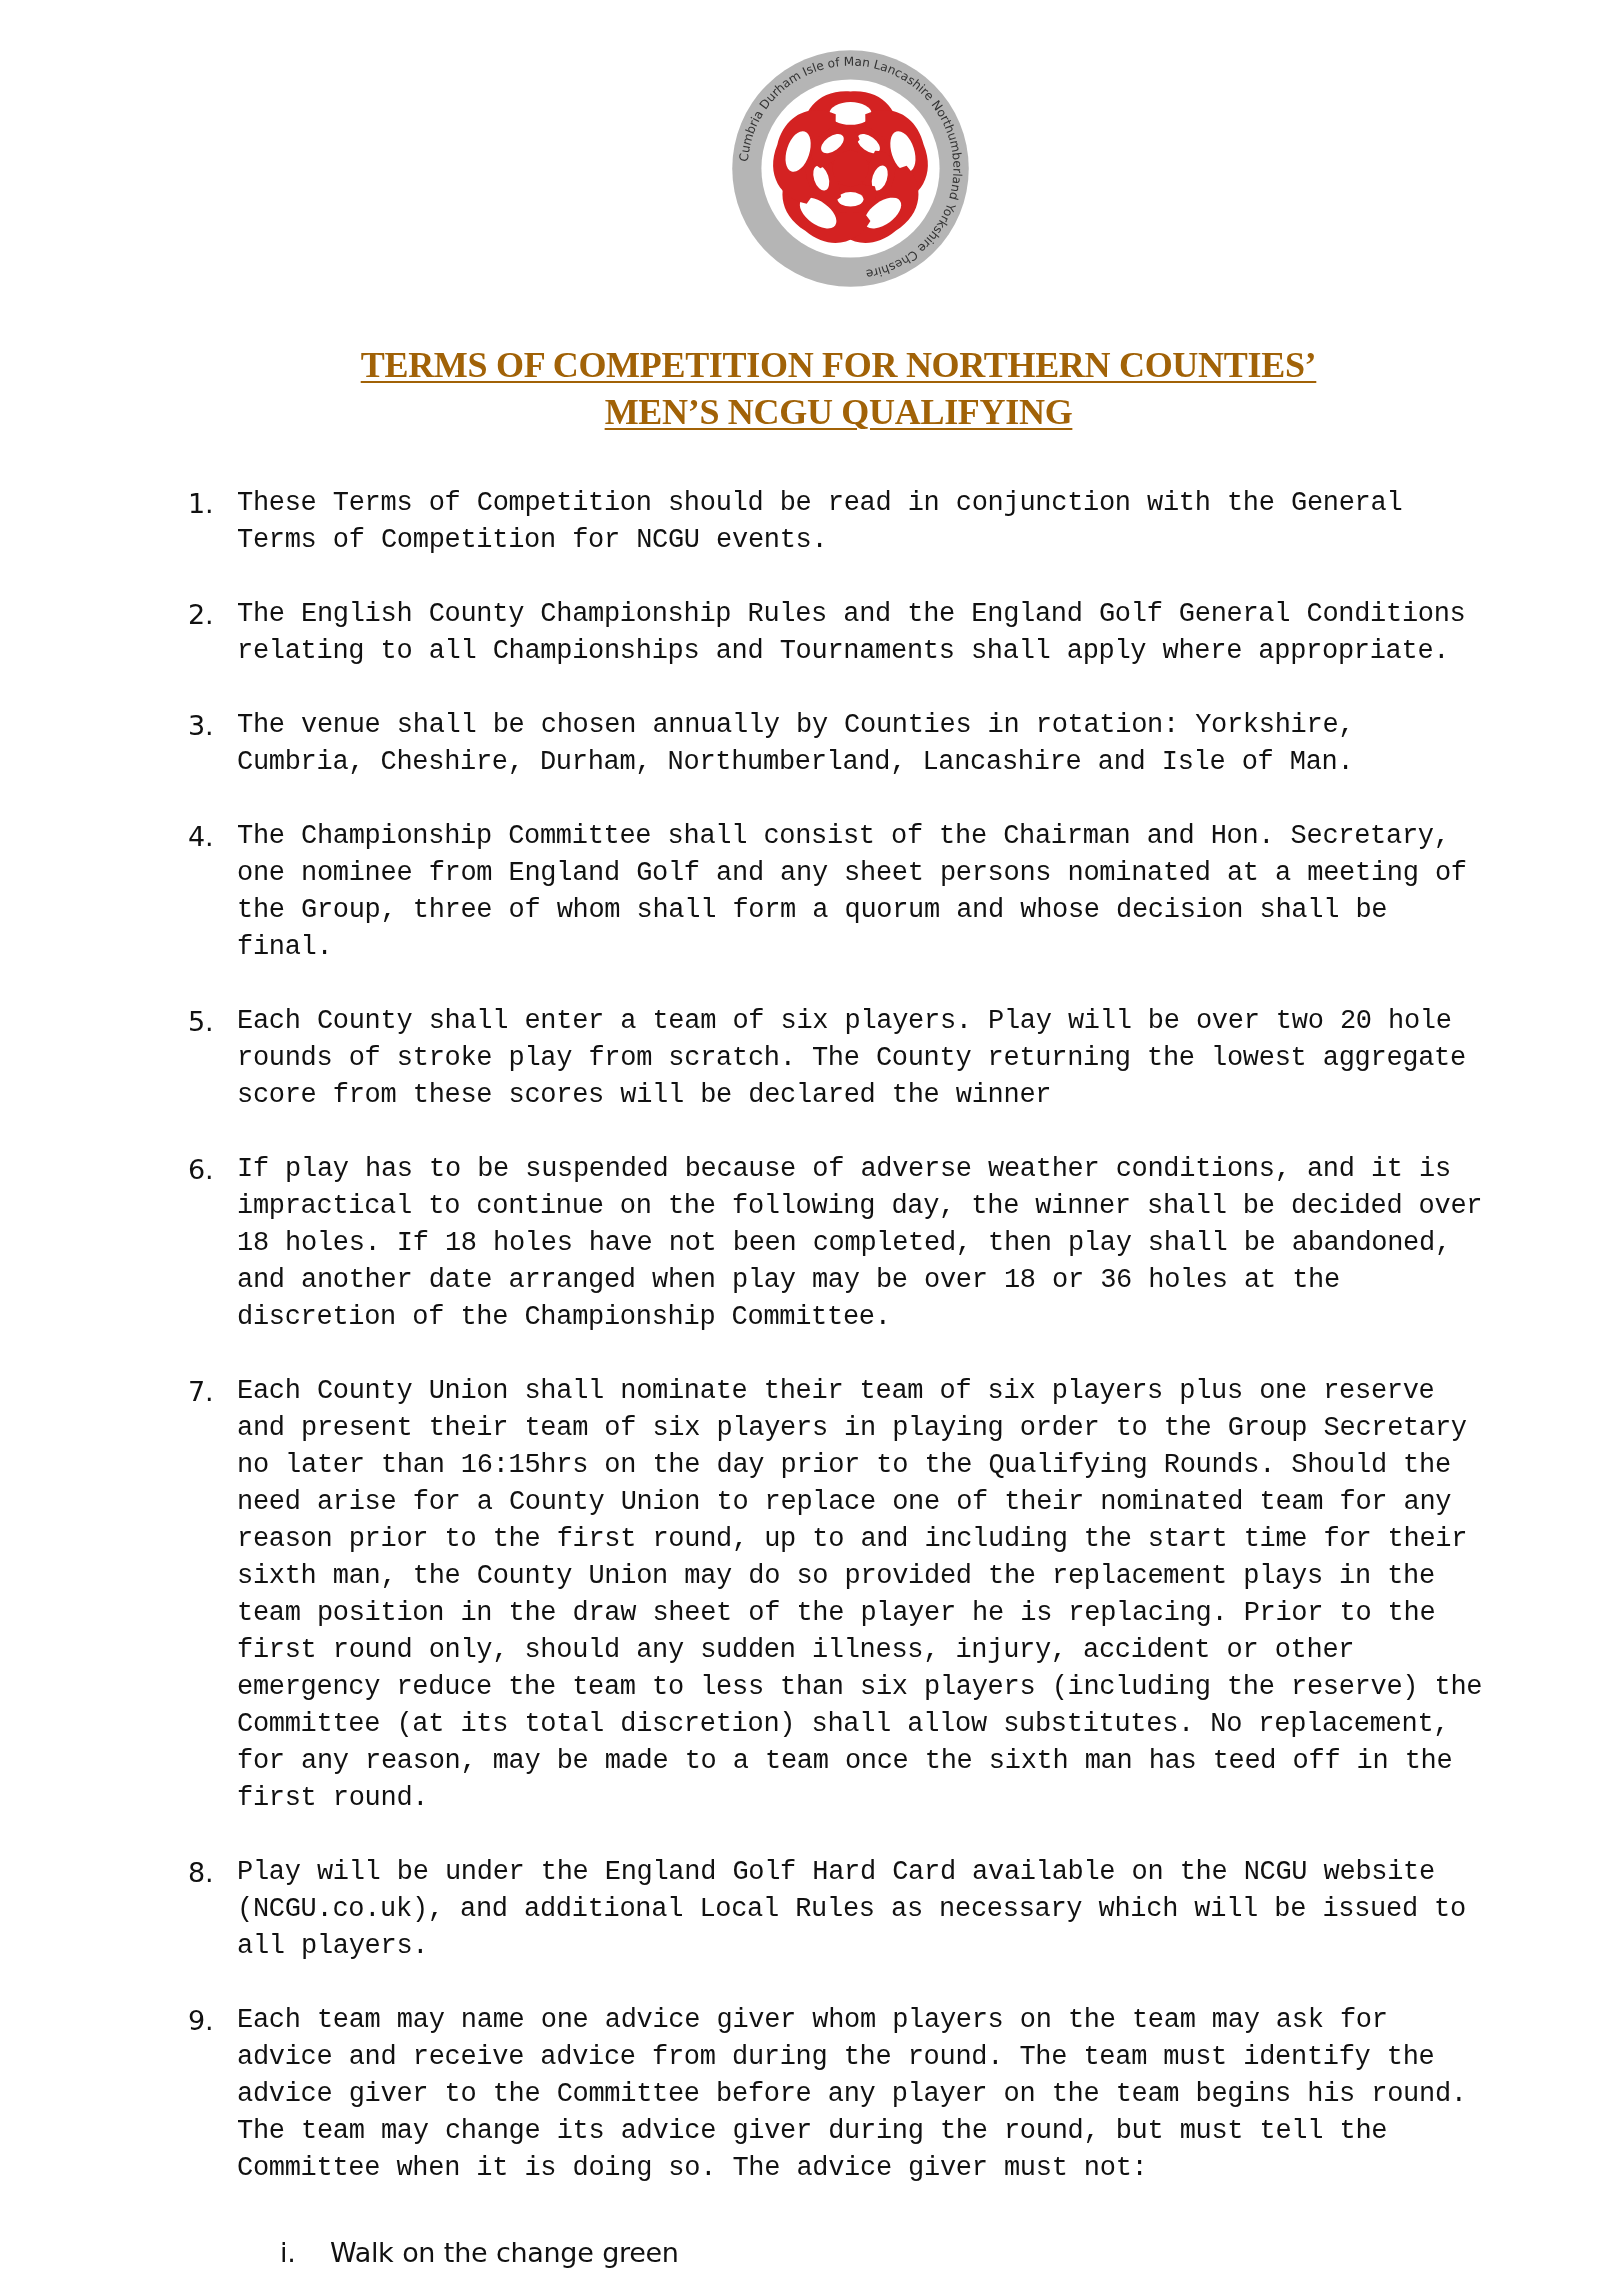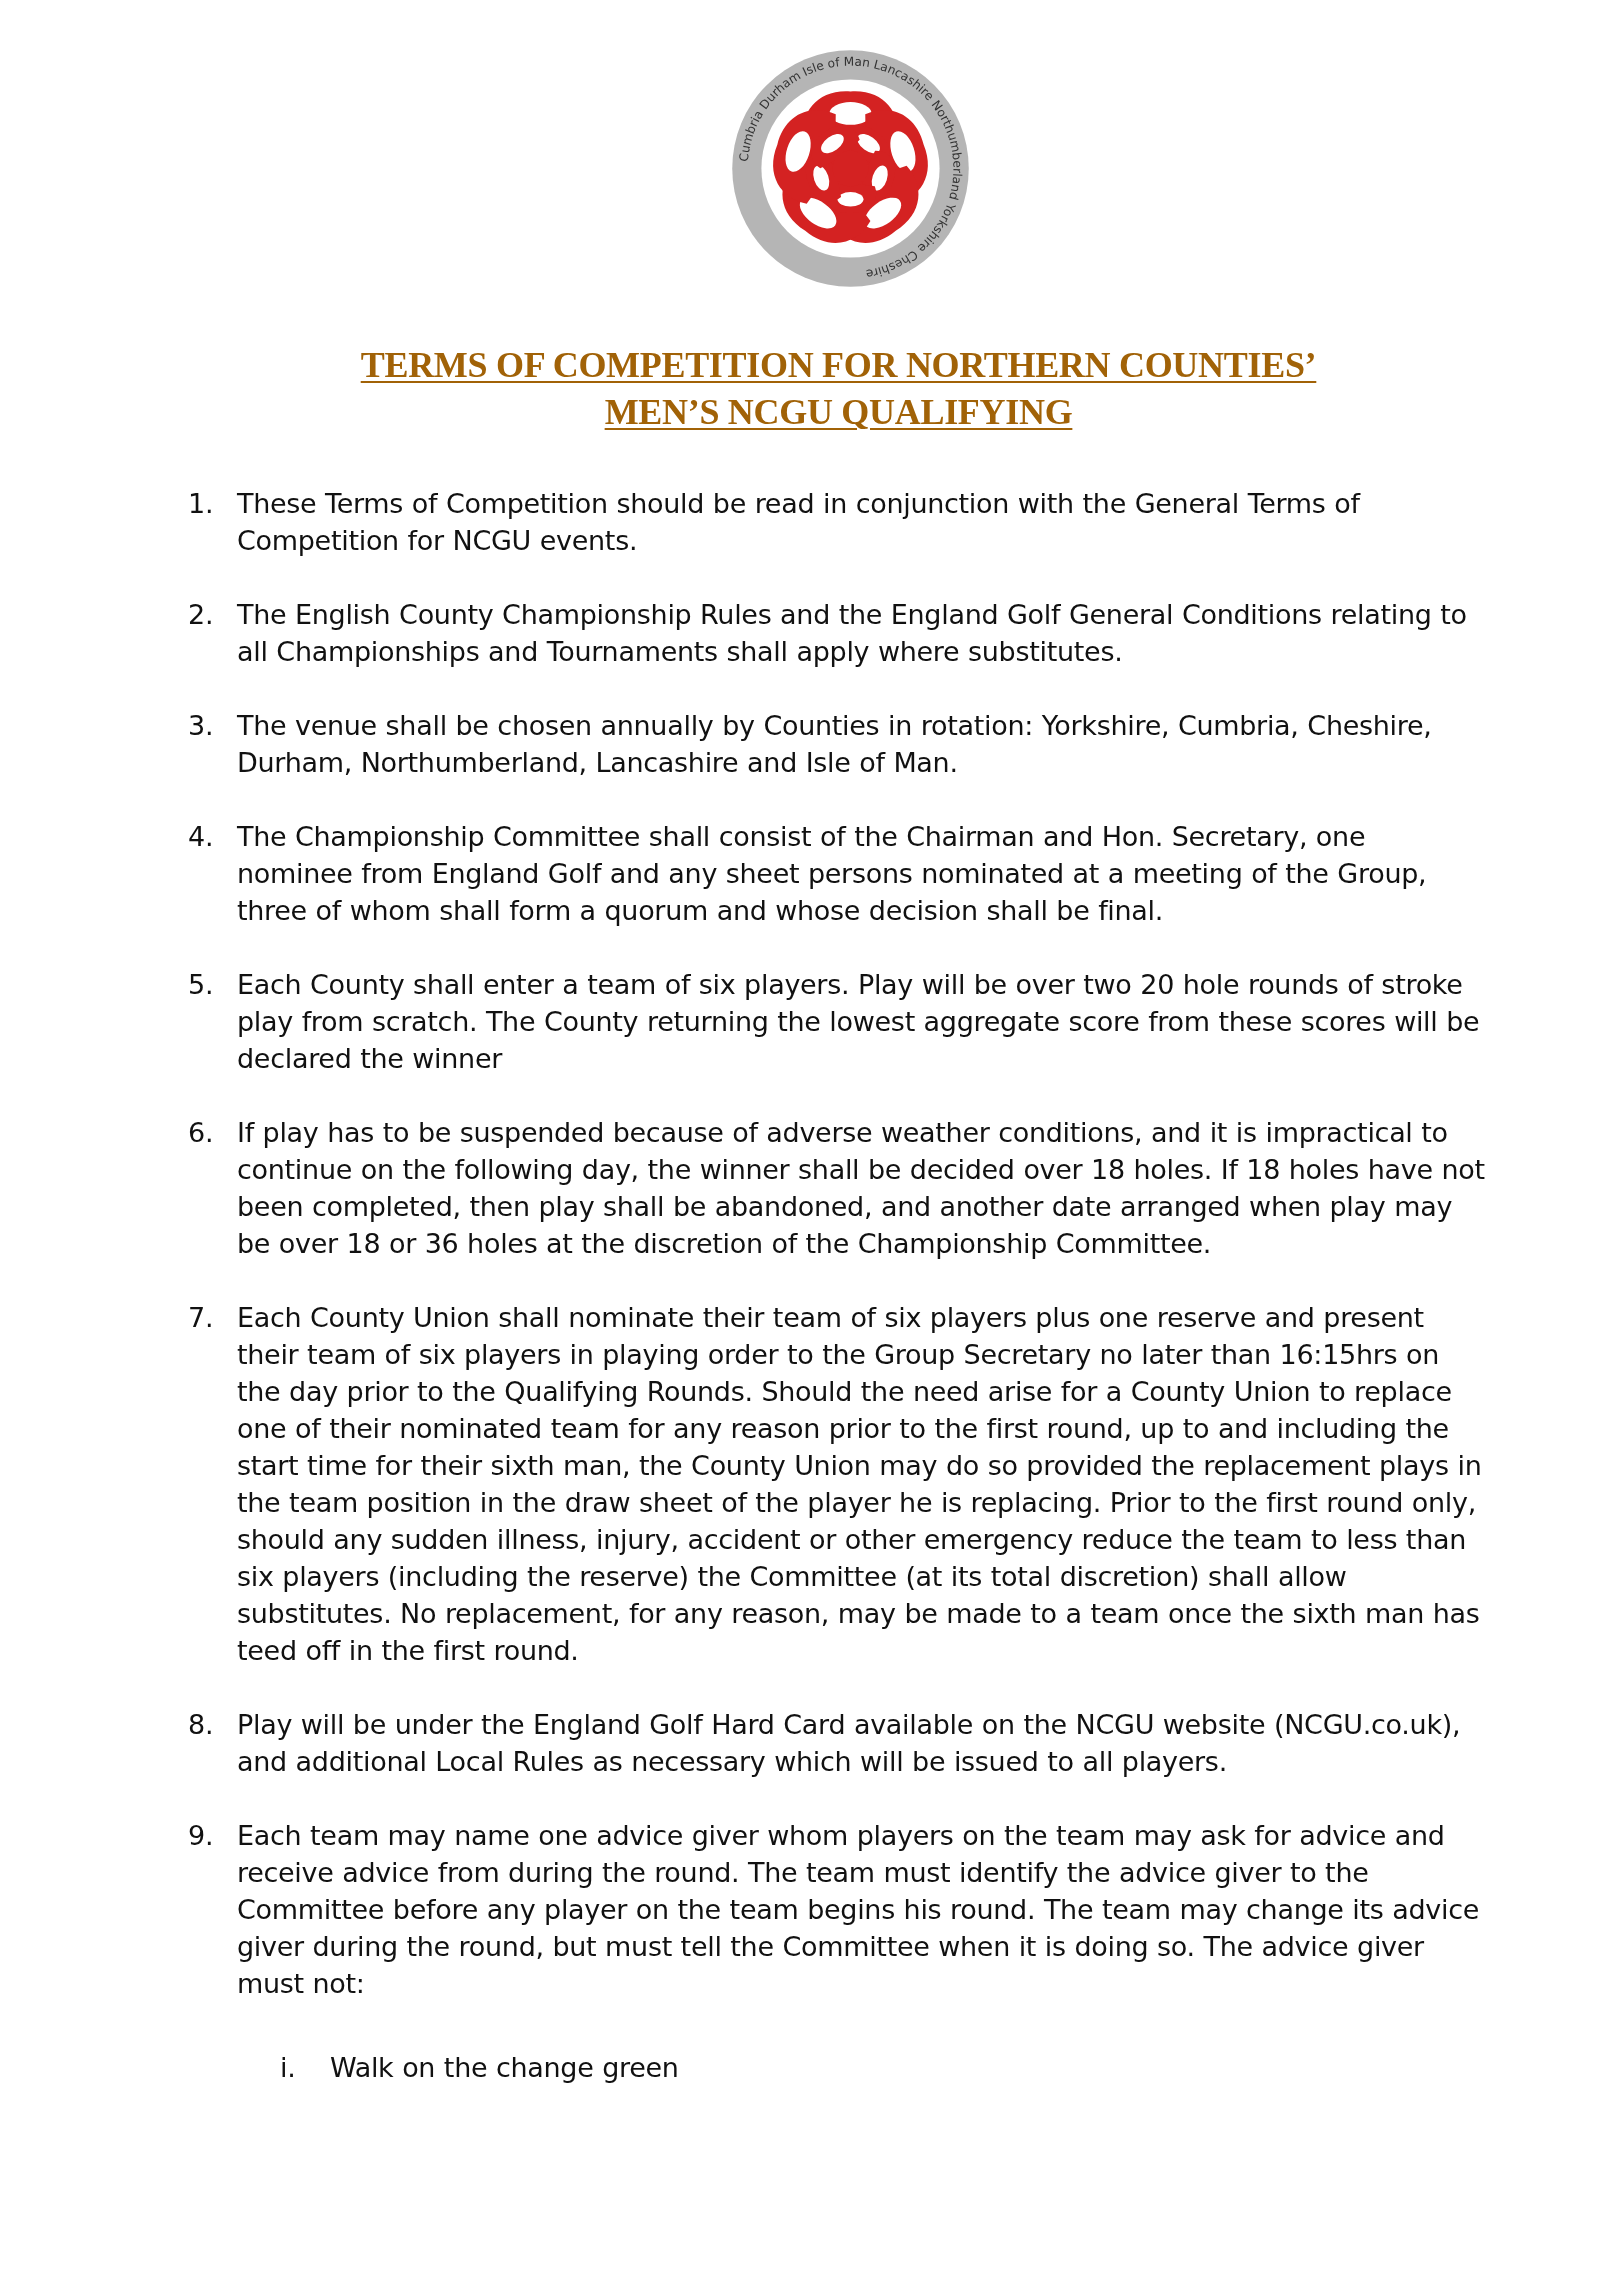--- a/index.html
+++ b/index.html
@@ -20,21 +20,21 @@
     .title .l1 { transform: scaleX(1.0); }
 
     .terms {
       position: absolute; left: 188px; top: 485px; width: 1298px;
       font-family: "DejaVu Sans", sans-serif; font-size: 27px; line-height: 37px;
       color: #111111; letter-spacing: -0.3px; word-spacing: 0.4px;
       margin: 0; padding: 0; list-style: none;
     }
     .term { position: relative; padding-left: 49px; margin-bottom: 37px; }
     .term-num { position: absolute; left: 0; top: 0; }
-    .term-text { display: block; }
+    .term-text { display: block; font-family: Liberation Mono, monospace; }
 
     .sub { list-style: none; margin: 47px 0 0 0; padding: 0; }
     .sub-item { position: relative; padding-left: 142px; margin-left: -49px; }
     .sub-num { position: absolute; left: 92px; top: 0; }
   </style>
 </head>
 <body>
 
 <svg class="logo" viewBox="0 0 300 300">
   <defs>
@@ -101,21 +101,21 @@
   <span class="l2">MEN’S NCGU QUALIFYING</span>
 </div>
 
 <ol class="terms" id="terms">
     <li class="term">
       <span class="term-num">1.</span>
       <span class="term-text">These Terms of Competition should be read in conjunction with the General Terms of Competition for NCGU events.</span>
     </li>
     <li class="term">
       <span class="term-num">2.</span>
-      <span class="term-text">The English County Championship Rules and the England Golf General Conditions relating to all Championships and Tournaments shall apply where substitutes.</span>
+      <span class="term-text">The English County Championship Rules and the England Golf General Conditions relating to all Championships and Tournaments shall apply where appropriate.</span>
     </li>
     <li class="term">
       <span class="term-num">3.</span>
       <span class="term-text">The venue shall be chosen annually by Counties in rotation: Yorkshire, Cumbria, Cheshire, Durham, Northumberland, Lancashire and Isle of Man.</span>
     </li>
     <li class="term">
       <span class="term-num">4.</span>
       <span class="term-text">The Championship Committee shall consist of the Chairman and Hon. Secretary, one nominee from England Golf and any sheet persons nominated at a meeting of the Group, three of whom shall form a quorum and whose decision shall be final.</span>
     </li>
     <li class="term">

